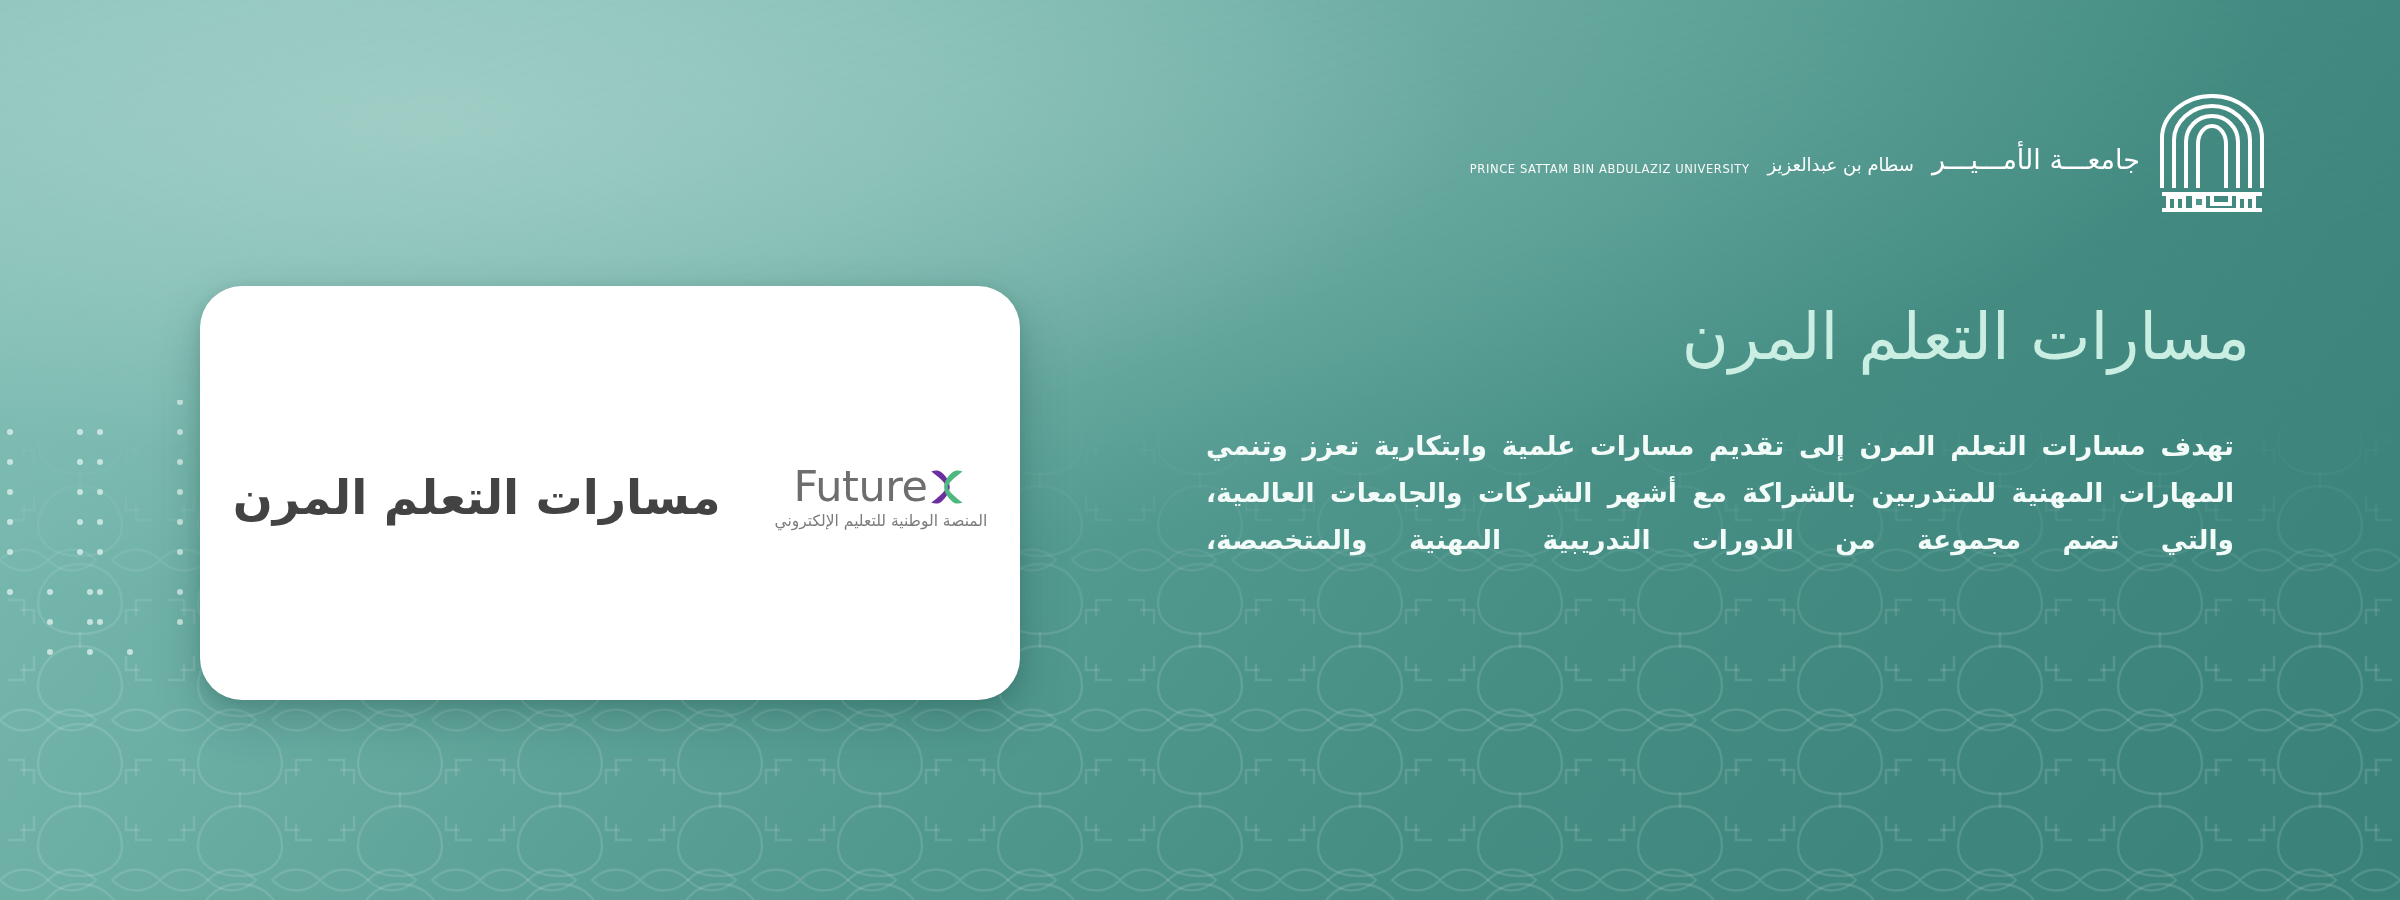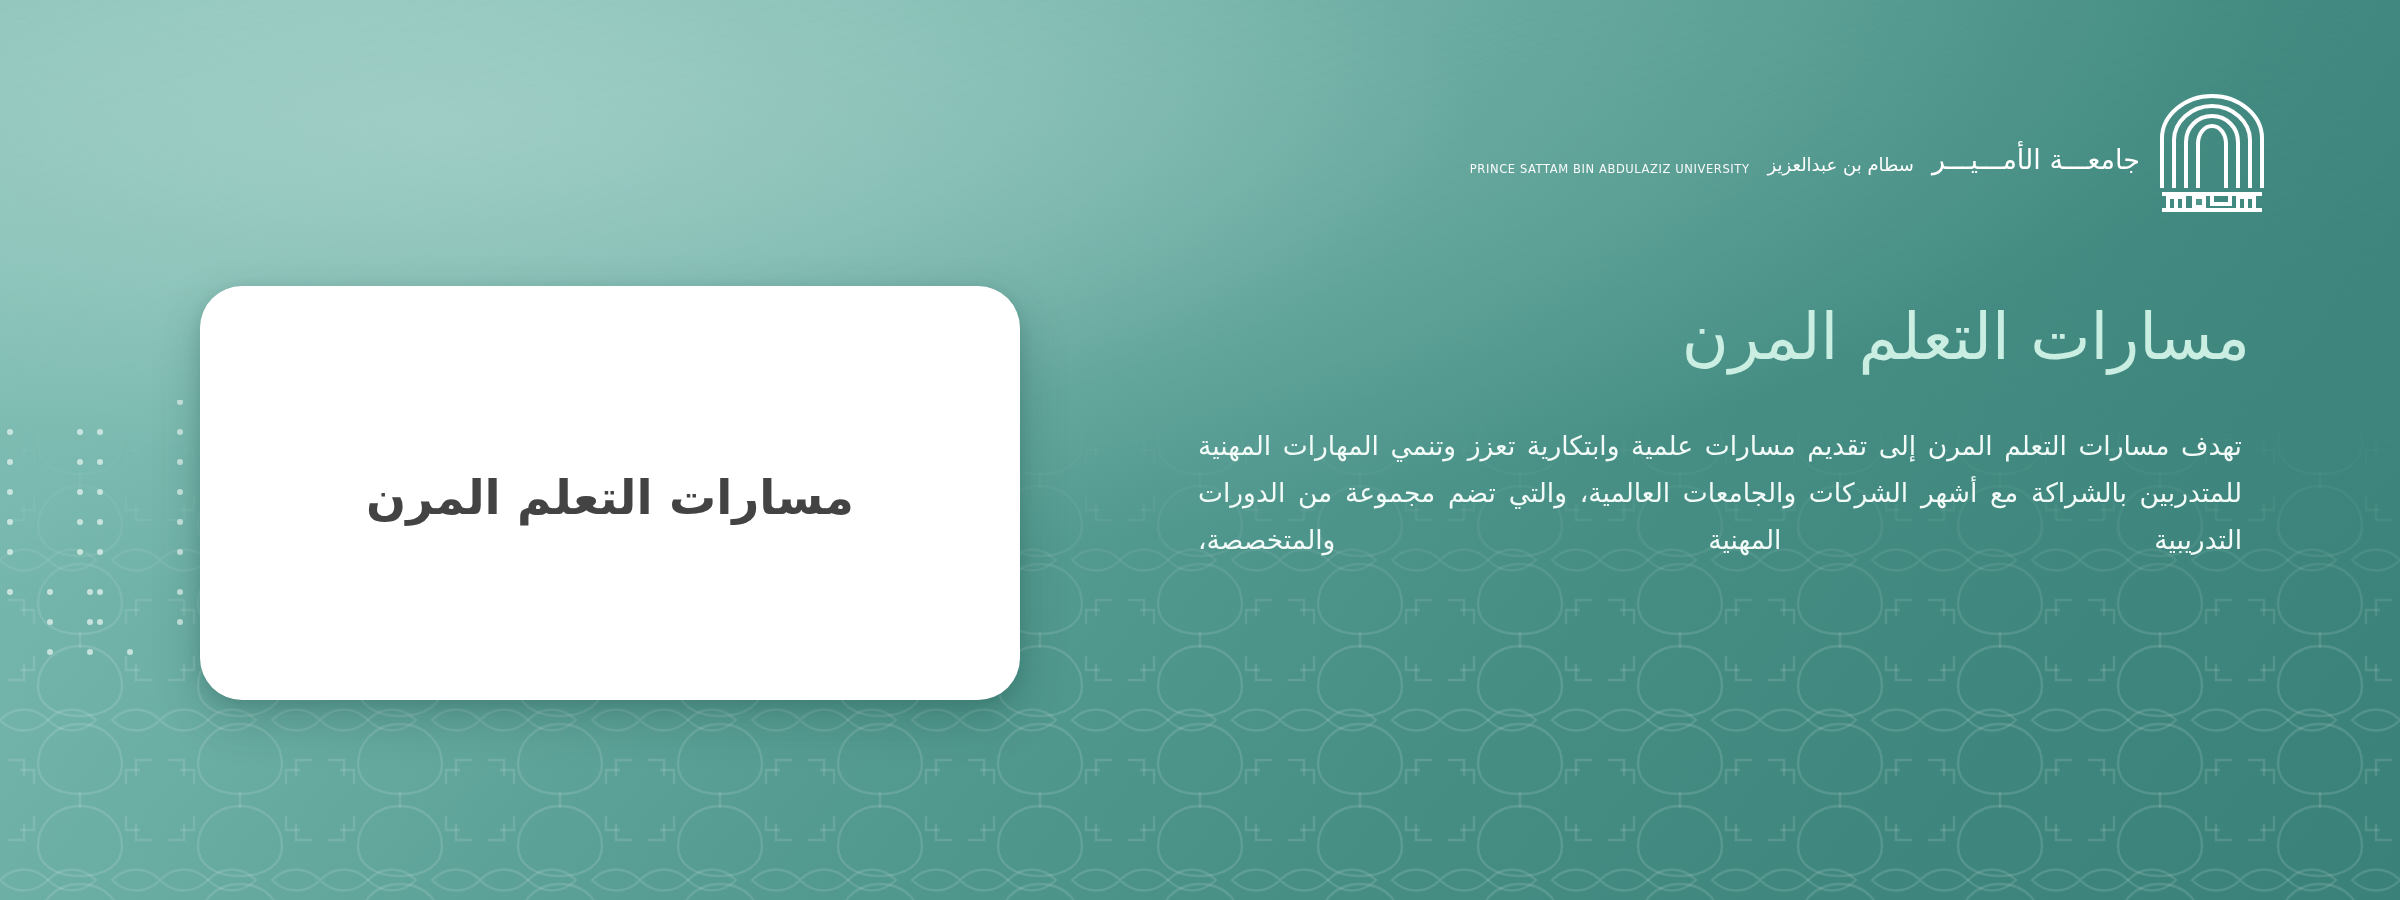--- a/index.html
+++ b/index.html
@@ -158,24 +158,24 @@
     font-weight: 400;
     color: #cbeee2;
     line-height: 1.18;
     margin: 0 0 46px 0;
     white-space: nowrap;
   }
 
   .body-copy {
     font-family: "DejaVu Sans", "Liberation Sans", sans-serif;
     font-size: 26.5px;
-    font-weight: 400;
+    font-weight: 700;
     color: #f3fbf8;
     line-height: 1.78;
-    margin: 8px;
+    margin: 16px;
     text-align: justify;
     text-align-last: justify;
   }
   .body-copy .last-line {
     display: block;
     text-align-last: right;
   }
 
   
   .uni-logo {
@@ -295,20 +295,30 @@
       <circle cx="186" cy="192" r="3"></circle>
       <circle cx="186" cy="222" r="3"></circle>
     </g>
   </svg>
 
   <div class="card">
     <div class="card-inner">
 
       <div class="card-title">مسارات التعلم المرن</div>
 
+      <div class="fx-lockup">
+        <div class="fx-row">
+          <span class="fx-word">Future</span>
+          <svg class="fx-x" viewBox="0 0 48 48" aria-hidden="true">
+            <path d="M8 7 C20 16 24 21 24 24 C24 27 20 32 8 41 C12 42.5 16 42.5 19 40 C26 34 28 28 28 24 C28 20 26 14 19 8 C16 5.5 12 5.5 8 7 Z" fill="#6b2fa0"></path>
+            <path d="M42 7 C30 16 26 21 26 24 C26 27 30 32 42 41 C38 42.5 34 42.5 31 40 C24 34 22 28 22 24 C22 20 24 14 31 8 C34 5.5 38 5.5 42 7 Z" fill="#4db87f"></path>
+          </svg>
+        </div>
+        <div class="fx-sub">المنصة الوطنية للتعليم الإلكتروني</div>
+      </div>
 
     </div>
   </div>
 
   <div class="right-col">
     <h1 class="headline">مسارات التعلم المرن</h1>
     <p class="body-copy">
       <span>تهدف مسارات التعلم المرن إلى تقديم مسارات علمية وابتكارية تعزز وتنمي</span>
       <span>المهارات المهنية للمتدربين بالشراكة مع أشهر الشركات والجامعات</span>
       <span>العالمية، والتي تضم مجموعة من الدورات التدريبية المهنية والمتخصصة،</span>

